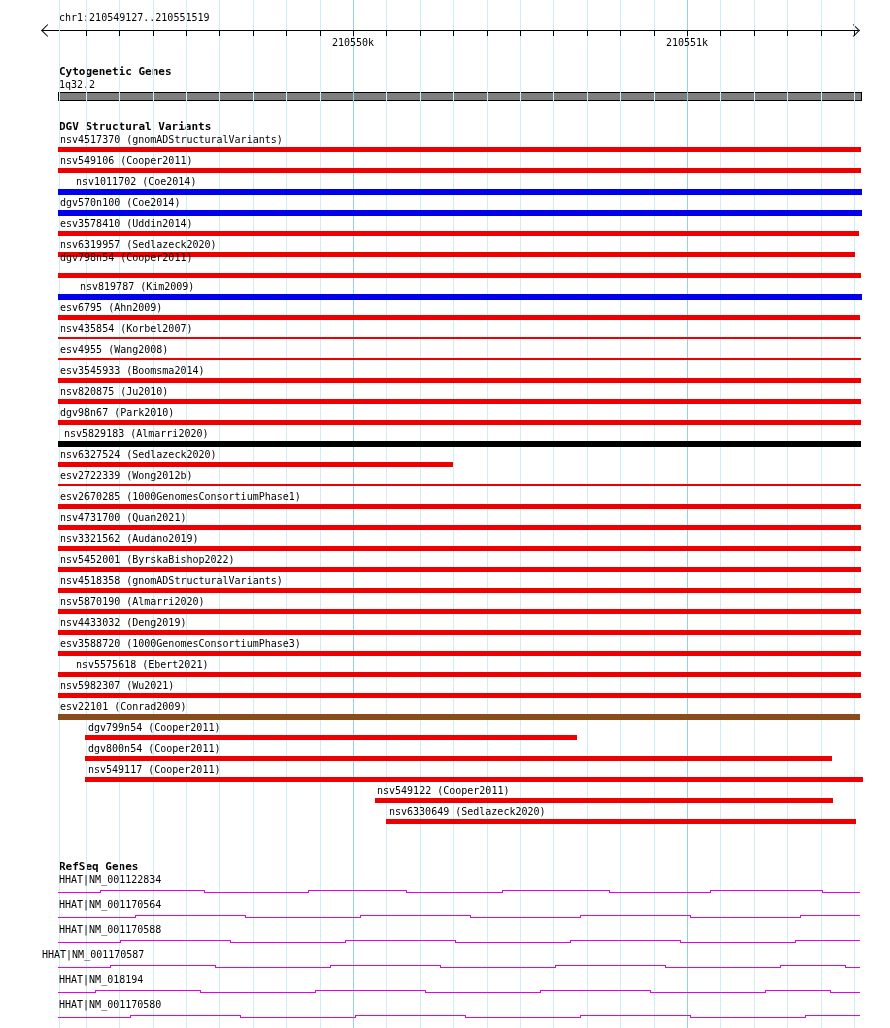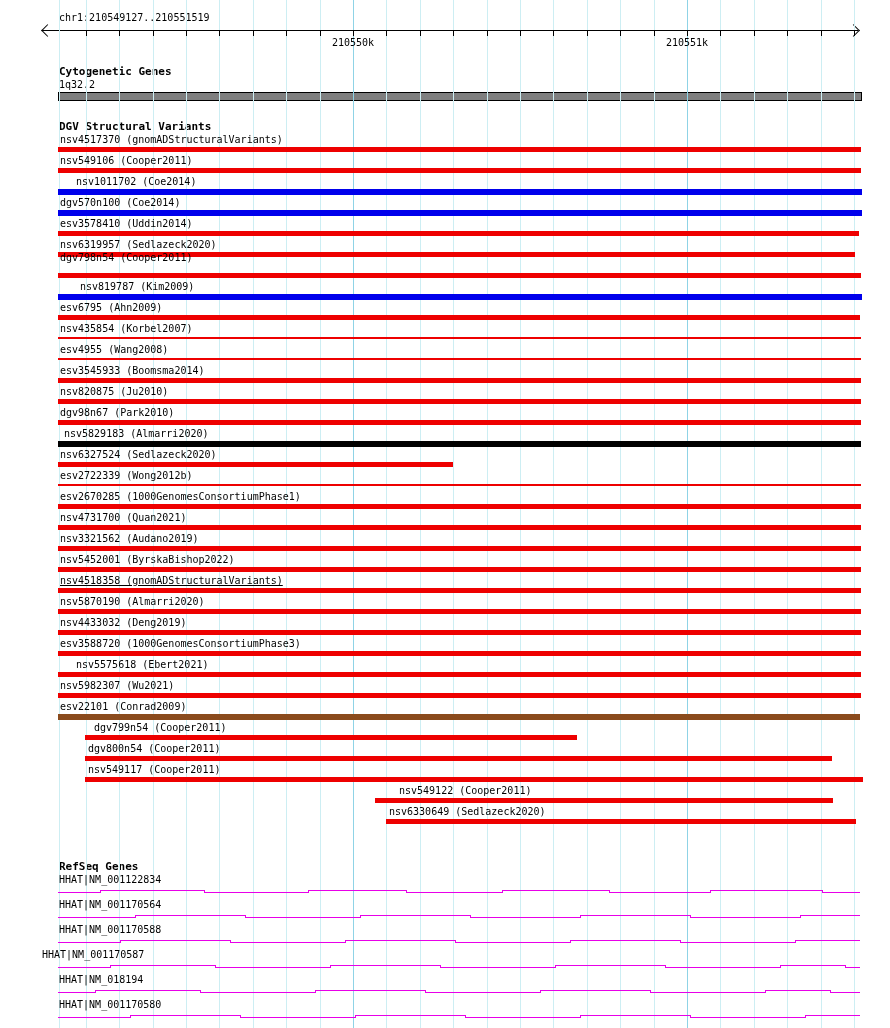--- a/index.html
+++ b/index.html
@@ -124,41 +124,41 @@
     <div class="label" style="left: 60px; top: 470px;">esv2722339 (Wong2012b)</div>
     <div class="bar" style="left: 58px; top: 484px; width: 803px; height: 2px; background: rgb(238, 0, 0);"></div>
     <div class="label" style="left: 60px; top: 491px;">esv2670285 (1000GenomesConsortiumPhase1)</div>
     <div class="bar" style="left: 58px; top: 504px; width: 803px; height: 5px; background: rgb(238, 0, 0);"></div>
     <div class="label" style="left: 60px; top: 512px;">nsv4731700 (Quan2021)</div>
     <div class="bar" style="left: 58px; top: 525px; width: 803px; height: 5px; background: rgb(238, 0, 0);"></div>
     <div class="label" style="left: 60px; top: 533px;">nsv3321562 (Audano2019)</div>
     <div class="bar" style="left: 58px; top: 546px; width: 803px; height: 5px; background: rgb(238, 0, 0);"></div>
     <div class="label" style="left: 60px; top: 554px;">nsv5452001 (ByrskaBishop2022)</div>
     <div class="bar" style="left: 58px; top: 567px; width: 803px; height: 5px; background: rgb(238, 0, 0);"></div>
-    <div class="label" style="left: 60px; top: 575px; text-decoration: underline;">nsv4518358 (gnomADStructuralVariants)</div>
+    <div class="label" style="left: 60px; top: 575px;">nsv4518358 (gnomADStructuralVariants)</div>
     <div class="bar" style="left: 58px; top: 588px; width: 803px; height: 5px; background: rgb(238, 0, 0);"></div>
     <div class="label" style="left: 60px; top: 596px;">nsv5870190 (Almarri2020)</div>
     <div class="bar" style="left: 58px; top: 609px; width: 803px; height: 5px; background: rgb(238, 0, 0);"></div>
     <div class="label" style="left: 60px; top: 617px;">nsv4433032 (Deng2019)</div>
     <div class="bar" style="left: 58px; top: 630px; width: 803px; height: 5px; background: rgb(238, 0, 0);"></div>
     <div class="label" style="left: 60px; top: 638px;">esv3588720 (1000GenomesConsortiumPhase3)</div>
     <div class="bar" style="left: 58px; top: 651px; width: 803px; height: 5px; background: rgb(238, 0, 0);"></div>
     <div class="label" style="left: 76px; top: 659px;">nsv5575618 (Ebert2021)</div>
     <div class="bar" style="left: 58px; top: 672px; width: 803px; height: 5px; background: rgb(238, 0, 0);"></div>
     <div class="label" style="left: 60px; top: 680px;">nsv5982307 (Wu2021)</div>
     <div class="bar" style="left: 58px; top: 693px; width: 803px; height: 5px; background: rgb(238, 0, 0);"></div>
     <div class="label" style="left: 60px; top: 701px;">esv22101 (Conrad2009)</div>
     <div class="bar" style="left: 58px; top: 714px; width: 802px; height: 6px; background: rgb(138, 75, 29);"></div>
-    <div class="label" style="left: 94px; top: 722px;">dgv799n54 (Cooper2011)</div>
+    <div class="label" style="left: 88px; top: 722px;">dgv799n54 (Cooper2011)</div>
     <div class="bar" style="left: 85px; top: 735px; width: 492px; height: 5px; background: rgb(238, 0, 0);"></div>
     <div class="label" style="left: 88px; top: 743px;">dgv800n54 (Cooper2011)</div>
     <div class="bar" style="left: 85px; top: 756px; width: 747px; height: 5px; background: rgb(238, 0, 0);"></div>
     <div class="label" style="left: 88px; top: 764px;">nsv549117 (Cooper2011)</div>
     <div class="bar" style="left: 85px; top: 777px; width: 778px; height: 5px; background: rgb(238, 0, 0);"></div>
-    <div class="label" style="left: 399px; top: 785px; text-align: center;">nsv549122 (Cooper2011)</div>
+    <div class="label" style="left: 377px; top: 785px; text-align: center;">nsv549122 (Cooper2011)</div>
     <div class="bar" style="left: 375px; top: 798px; width: 458px; height: 5px; background: rgb(238, 0, 0);"></div>
     <div class="label" style="left: 389px; top: 806px; text-align: right;">nsv6330649 (Sedlazeck2020)</div>
     <div class="bar" style="left: 386px; top: 819px; width: 470px; height: 5px; background: rgb(238, 0, 0);"></div>
     <div class="label" style="left: 59px; top: 874px;">HHAT|NM_001122834</div>
     <div class="bar" style="left: 58px; top: 892px; width: 42px; height: 1px; background: rgb(232, 0, 232);"></div>
     <div class="bar" style="left: 100px; top: 890px; width: 1px; height: 3px; background: rgb(232, 0, 232);"></div>
     <div class="bar" style="left: 100px; top: 890px; width: 104px; height: 1px; background: rgb(232, 0, 232);"></div>
     <div class="bar" style="left: 204px; top: 890px; width: 1px; height: 3px; background: rgb(232, 0, 232);"></div>
     <div class="bar" style="left: 204px; top: 892px; width: 104px; height: 1px; background: rgb(232, 0, 232);"></div>
     <div class="bar" style="left: 308px; top: 890px; width: 1px; height: 3px; background: rgb(232, 0, 232);"></div>

